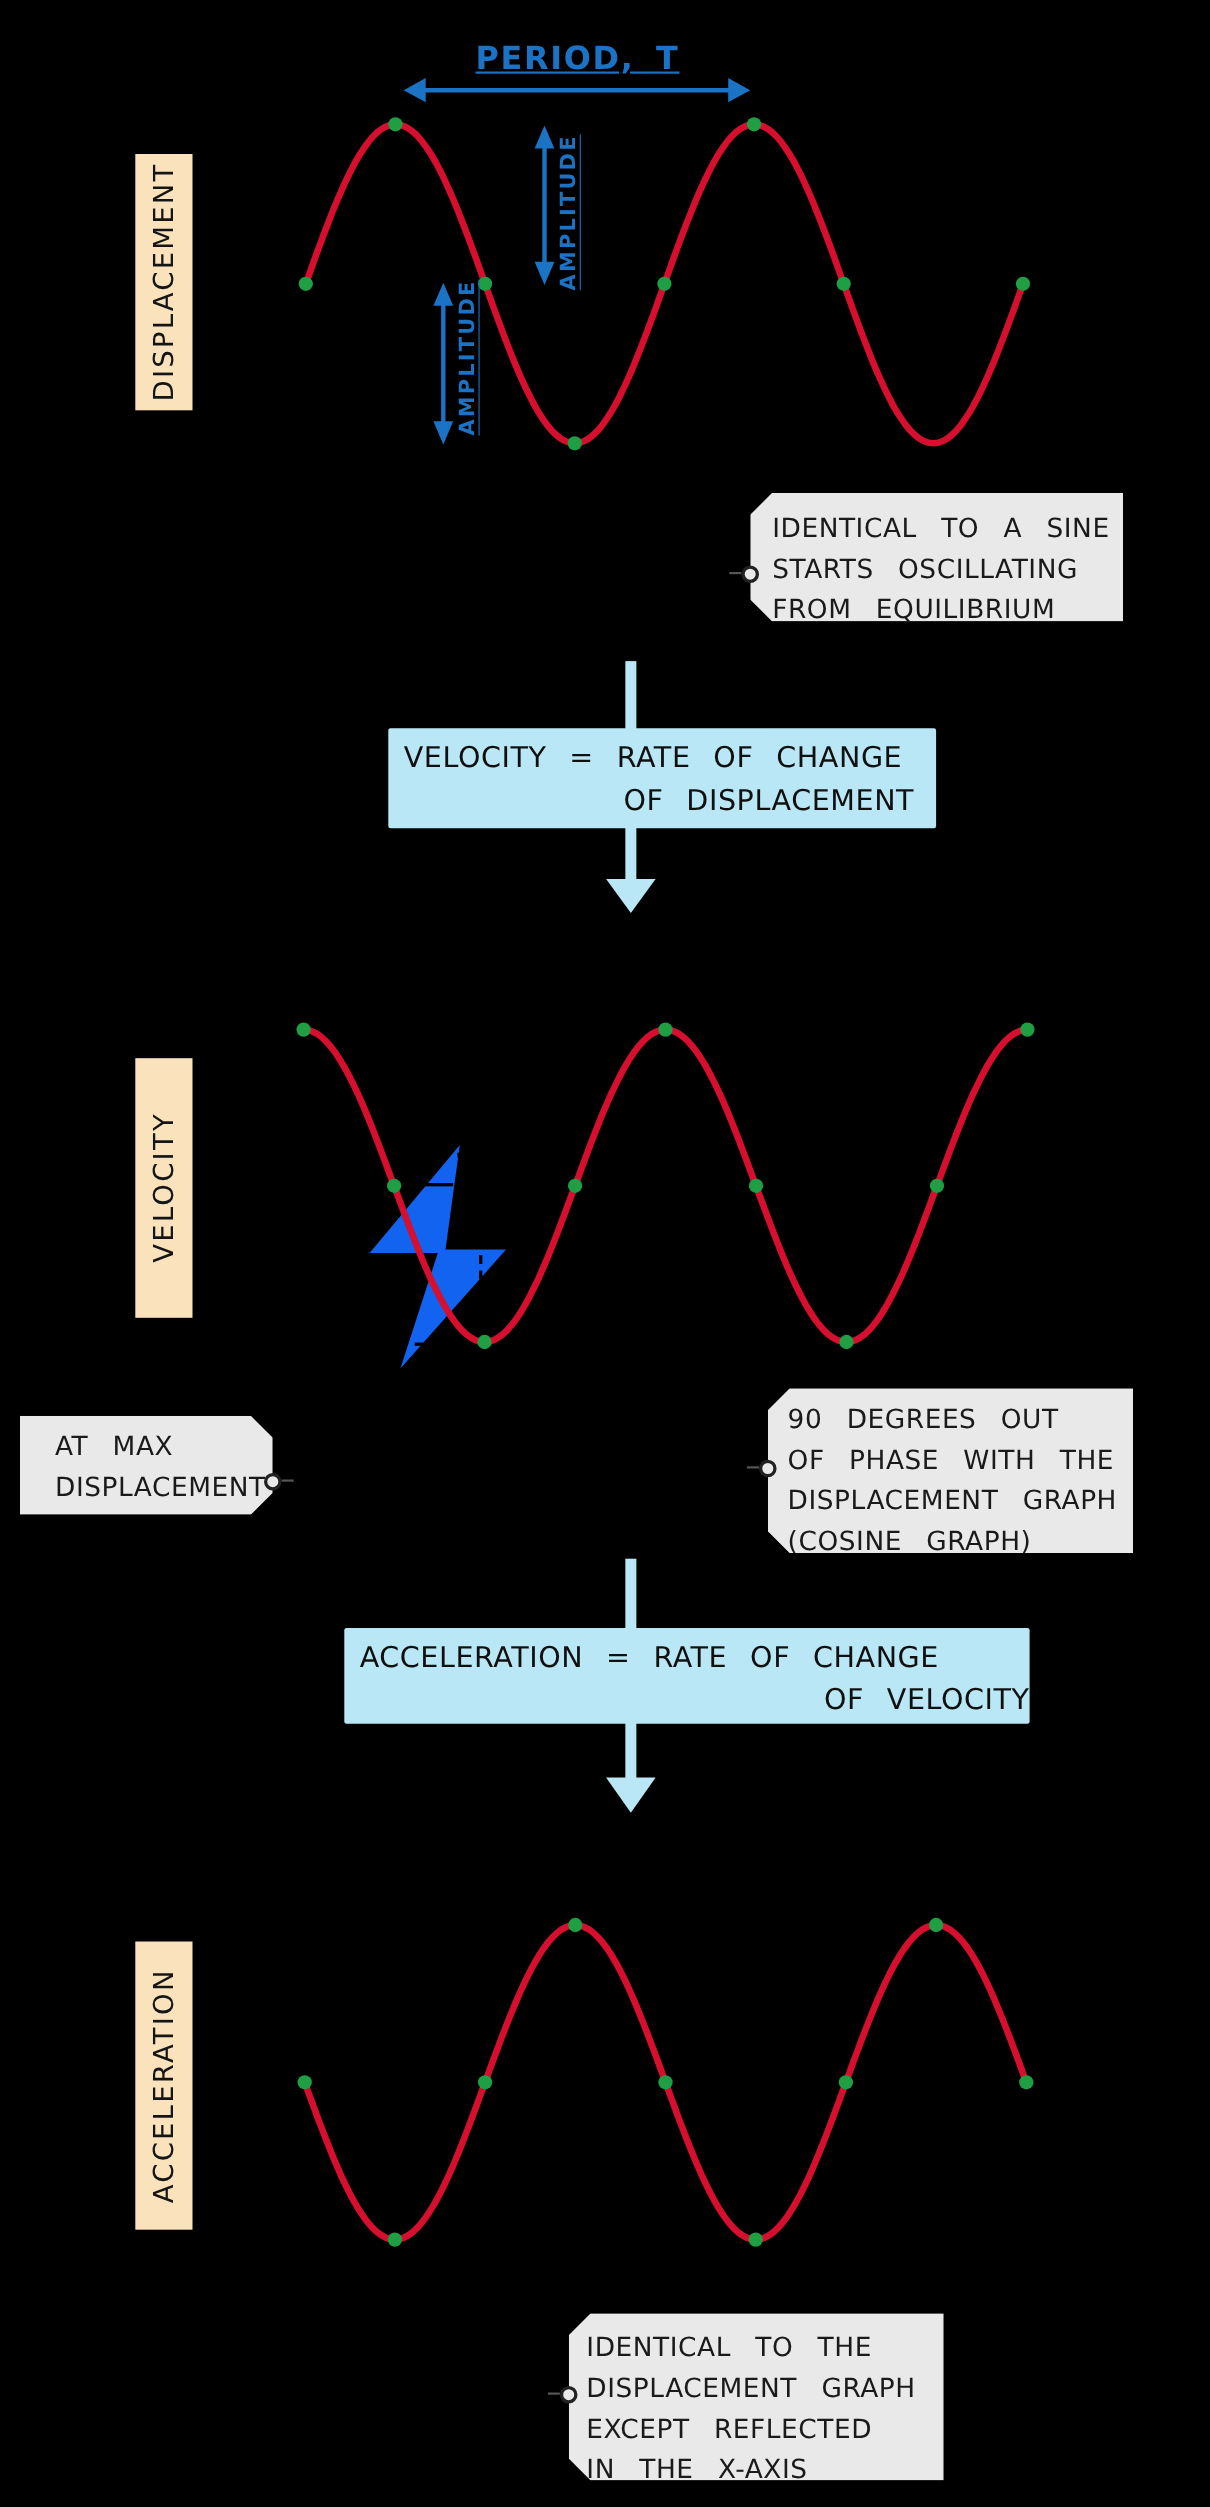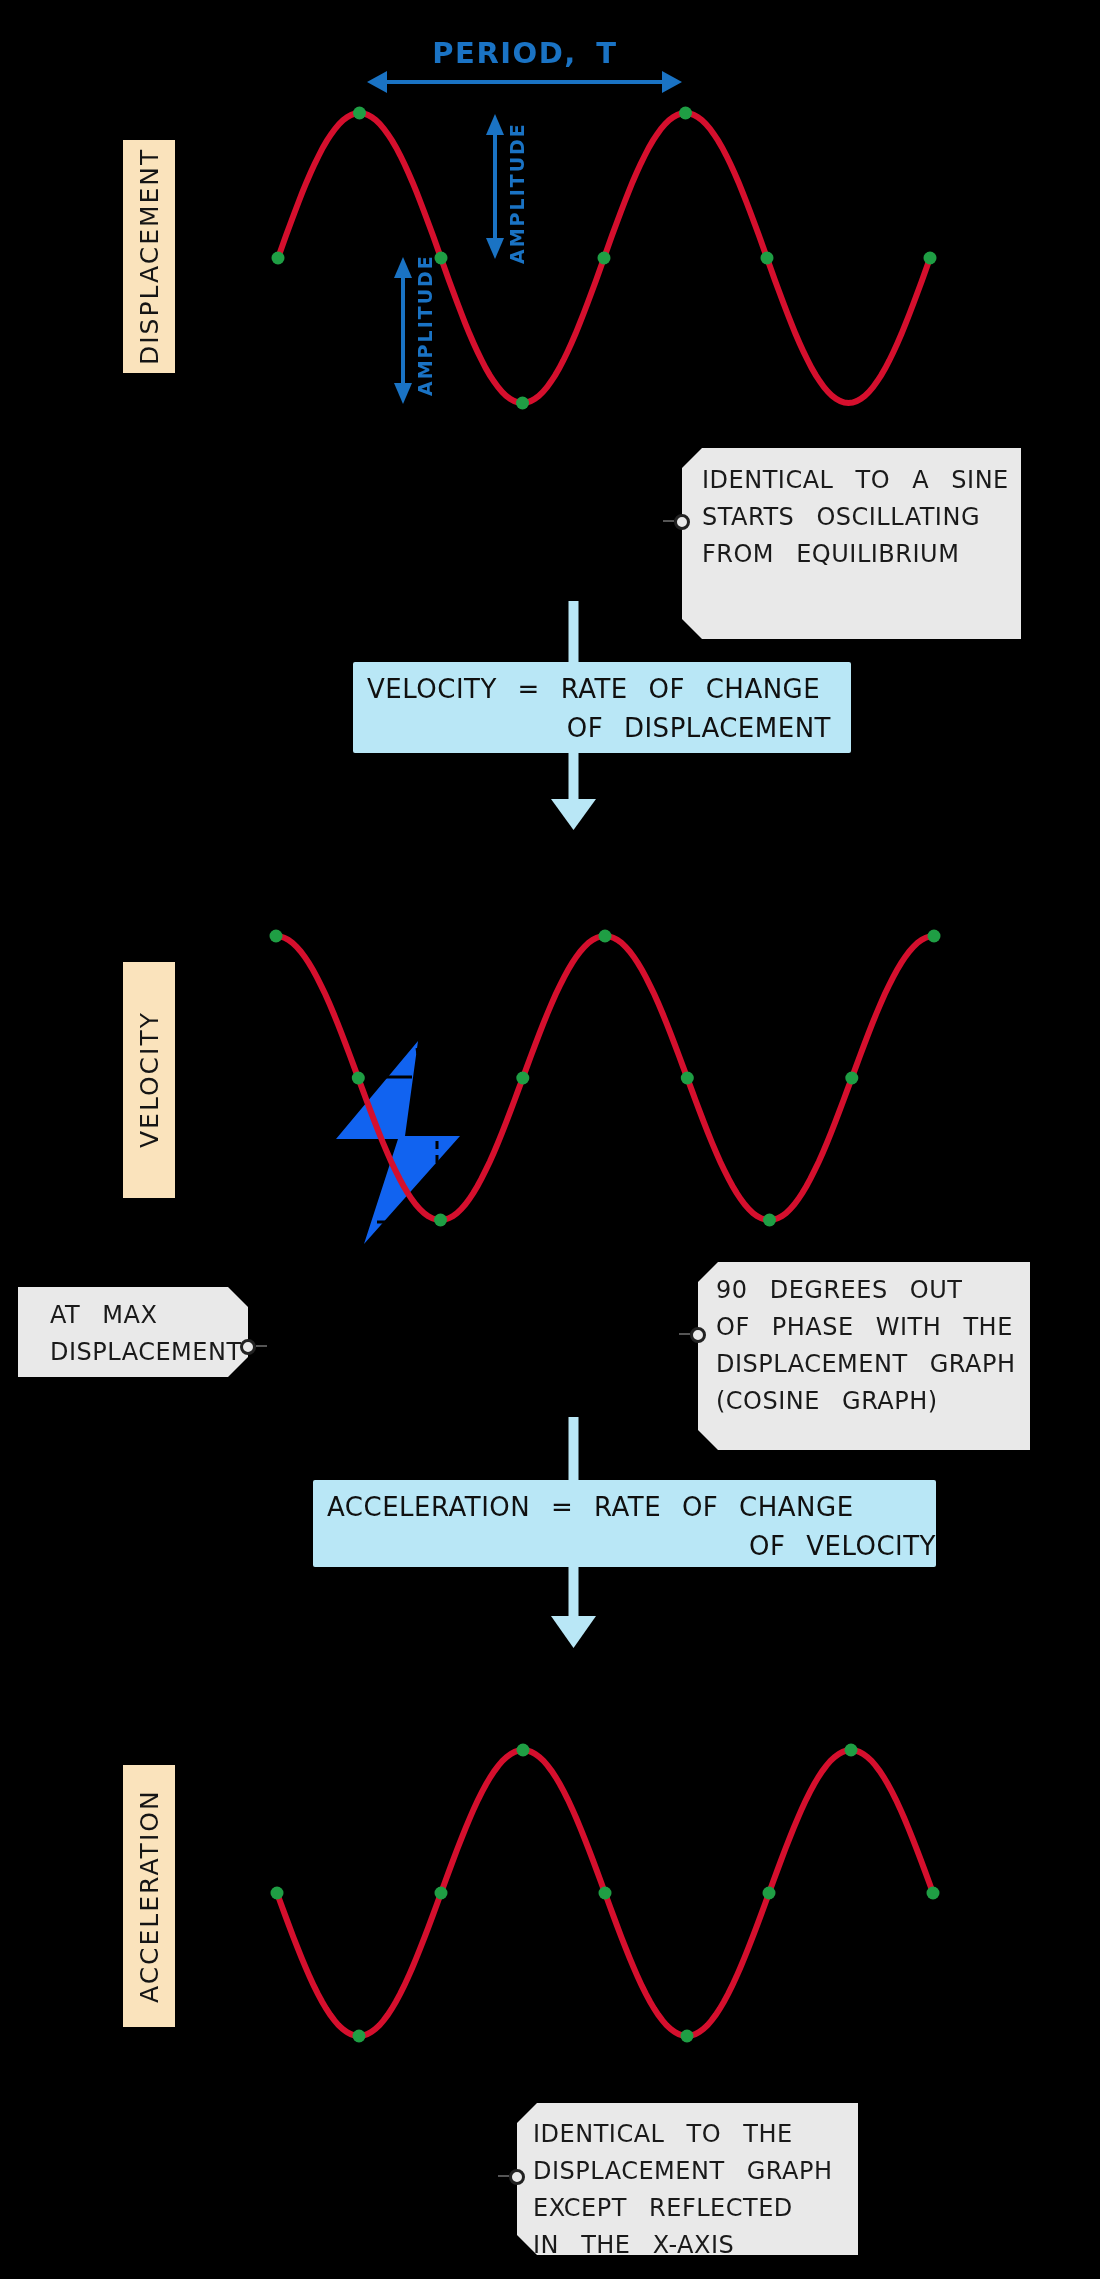--- a/index.html
+++ b/index.html
@@ -4,21 +4,21 @@
 <style>
   html,body{margin:0;padding:0;background:#000;}
   #canvas{
     position:relative;width:1100px;height:2279px;background:var(--background,#000);
     font-family:"DejaVu Sans",sans-serif;overflow:hidden;
   }
   #diagram-svg{position:absolute;left:0;top:0;width:1100px;height:2279px;}
 
   .blue-label{
     position:absolute;color:var(--annotation-blue);font-weight:bold;
-    letter-spacing:1.5px;word-spacing:8px;
+    letter-spacing:1.5px;word-spacing:8px;text-decoration:underline;
   }
   .period-label{left:400px;top:36px;width:250px;text-align:center;font-size:29px;}
   .amp-label{writing-mode:vertical-rl;transform:rotate(180deg);text-orientation:mixed;
     font-size:19px;letter-spacing:2px;text-align:center;}
   .amp-label-top{left:506px;top:124px;height:140px;}
   .amp-label-bottom{left:414px;top:266px;height:130px;}
 
   .side-label{
     position:absolute;background:var(--label-tan);color:#151515;
     writing-mode:vertical-rl;transform:rotate(180deg);text-orientation:mixed;
@@ -39,23 +39,23 @@
   .flow-line1{padding-left:14px;text-align:left;}
   .flow-box-velocity .flow-line2{text-align:right;padding-right:20px;}
   .flow-box-acceleration .flow-line2{text-align:right;}
 
   .callout{
     position:absolute;background:var(--callout-gray);color:var(--text-black);
     font-size:24px;letter-spacing:.5px;word-spacing:14px;line-height:37px;
   }
   .bevel-left{clip-path:polygon(20px 0,100% 0,100% 100%,20px 100%,0 calc(100% - 20px),0 20px);}
   .bevel-right{clip-path:polygon(0 0,calc(100% - 20px) 0,100% 20px,100% calc(100% - 20px),calc(100% - 20px) 100%,0 100%);}
-  .callout-sine{left:682px;top:448px;width:339px;height:191px;padding:14px 0 0 20px;box-sizing:border-box;}
+  .callout-sine{left:682px;top:448px;width:339px;height:117px;padding:14px 0 0 20px;box-sizing:border-box;}
   .callout-maxdisp{left:18px;top:1287px;width:230px;height:90px;padding:10px 0 0 32px;box-sizing:border-box;}
-  .callout-phase{left:698px;top:1262px;width:332px;height:188px;padding:10px 0 0 18px;box-sizing:border-box;}
+  .callout-phase{left:698px;top:1262px;width:332px;height:150px;padding:10px 0 0 18px;box-sizing:border-box;}
   .callout-reflected{left:517px;top:2103px;width:341px;height:152px;padding:13px 0 0 16px;box-sizing:border-box;}
 
   .tag-hole{
     position:absolute;width:10px;height:10px;border:3px solid #222;border-radius:50%;
     background:var(--callout-gray);z-index:5;
   }
   .tag-stub{position:absolute;width:11px;height:2px;background:#555;z-index:4;}
 </style>
 </head>
 <body>

